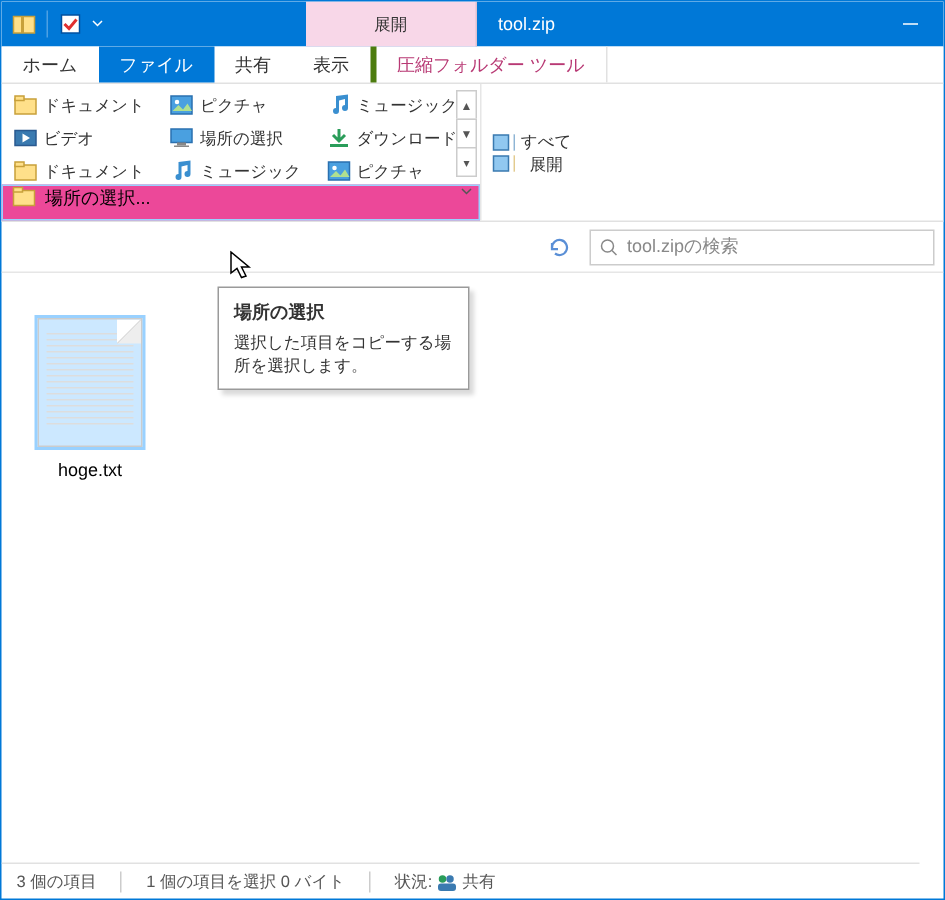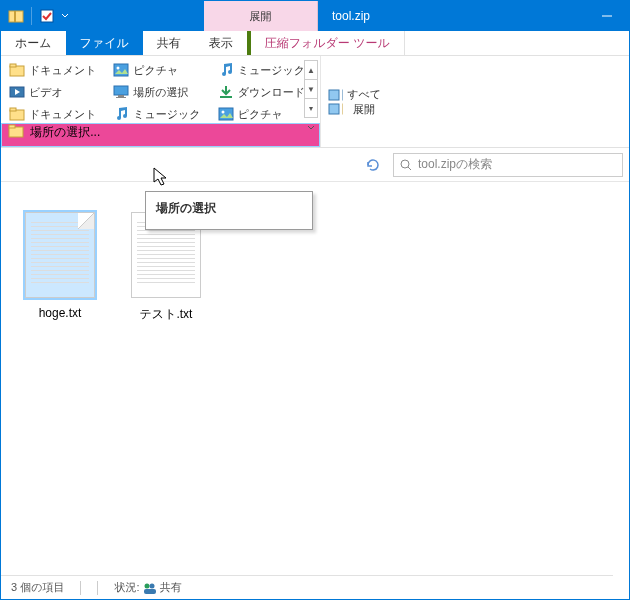--- a/index.html
+++ b/index.html
@@ -237,54 +237,35 @@
         <div class="ln"></div>
         <div class="ln"></div>
         <div class="ln"></div>
         <div class="ln"></div>
         <div class="ln"></div>
         <div class="ln"></div>
         <div class="ln"></div>
       </div>
       <span>hoge.txt</span>
     </div>
-    <div class="file-item">
-      <div class="file-icon">
-        <div class="ln"></div>
-        <div class="ln"></div>
-        <div class="ln"></div>
-        <div class="ln"></div>
-        <div class="ln"></div>
-        <div class="ln"></div>
-        <div class="ln"></div>
-        <div class="ln"></div>
-        <div class="ln"></div>
-        <div class="ln"></div>
-        <div class="ln"></div>
-        <div class="ln"></div>
-        <div class="ln"></div>
-        <div class="ln"></div>
-        <div class="ln"></div>
-        <div class="ln"></div>
-      </div>
-      <span>テスト.txt</span>
-    </div>
   </div>
 
 <div class="tooltip">
   <b>場所の選択</b>
+  <span>選択した項目をコピーする場所を選択します。</span>
 </div>
 
 <svg class="cursor" width="18" height="22">
   <path d="M1 1 L1 15 L5 12 L8 18 L11 17 L8 11 L13 11 Z" fill="#fff" stroke="#000"></path>
 </svg>
 
 <div class="statusbar">
   <span>3 個の項目</span>
   <span class="sep"></span>
+  <span>1 個の項目を選択 0 バイト</span>
   <span class="sep"></span>
   <span>
     <span>状況:</span>
     <svg width="14" height="12" style="display:inline; vertical-align:middle">
         <circle cx="4" cy="4" r="2.5" fill="#2a9d5a"></circle>
         <circle cx="9" cy="4" r="2.5" fill="#3a7ab0"></circle>
         <rect x="1" y="7" width="12" height="5" rx="2" fill="#3a7ab0"></rect>
       </svg>
     <span>共有</span>
   </span>

